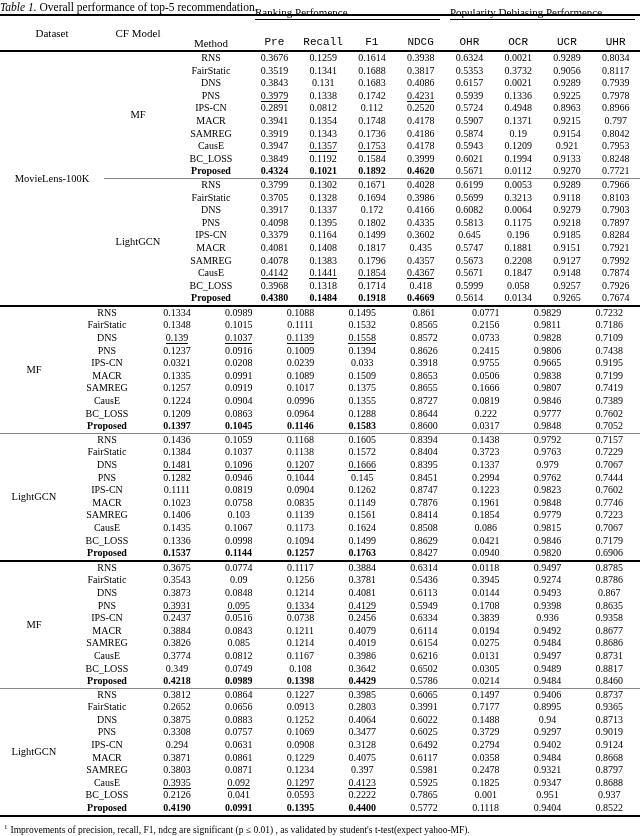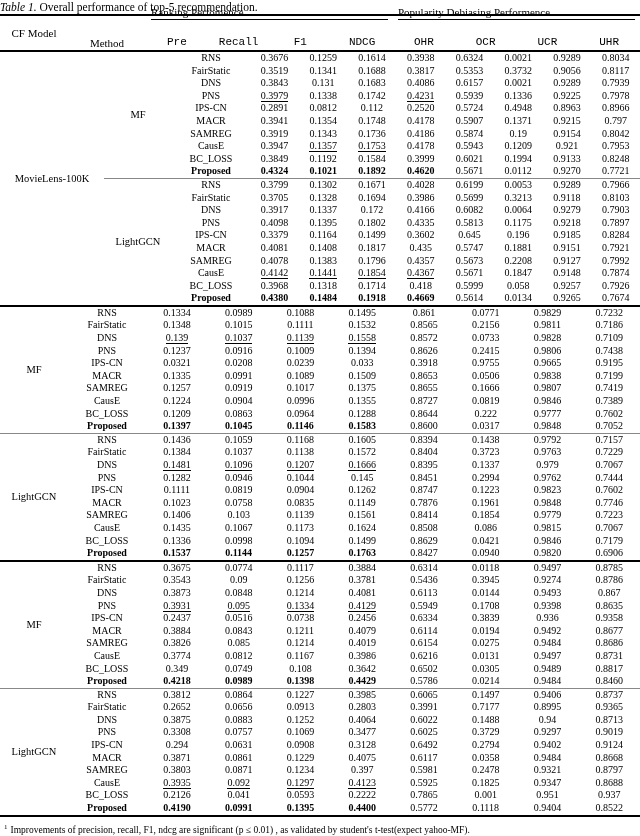--- a/index.html
+++ b/index.html
@@ -68,20 +68,21 @@
 </head>
 <body>
 
 <div class="title">
   <span class="ital">Table 1.</span><span> Overall performance of top-5 recommendation.</span>
 </div>
 
 <div class="rule-heavy"></div>
 
 <div class="thead">
+  <div class="hcell col-ds">Dataset</div>
   <div class="hcell col-cf">CF Model</div>
   <div class="hcell col-m">Method</div>
   <div class="head-right">
     <div class="group-row">
       <div class="group-cell">
         <span class="gspan">Ranking Perfomence</span>
       </div>
       <div class="group-cell">
         <span class="gspan">Popularity Debiasing Performence</span>
       </div>

